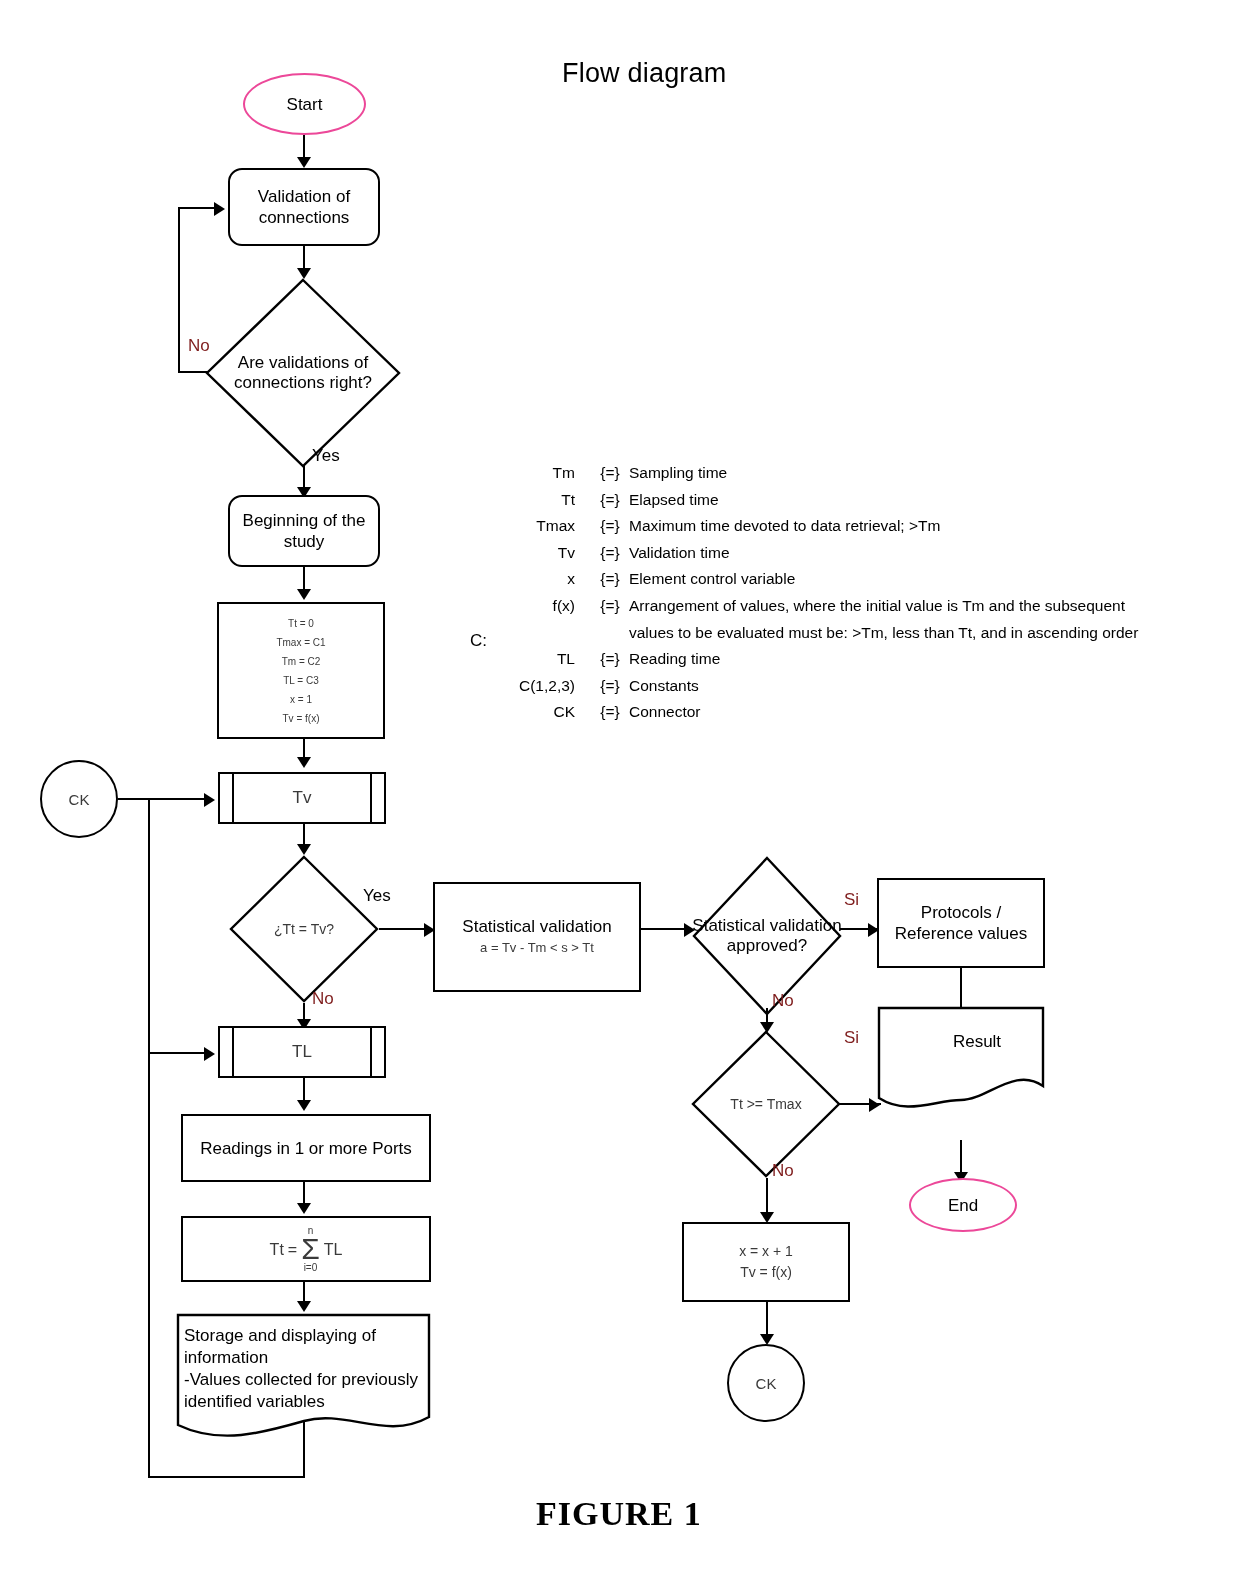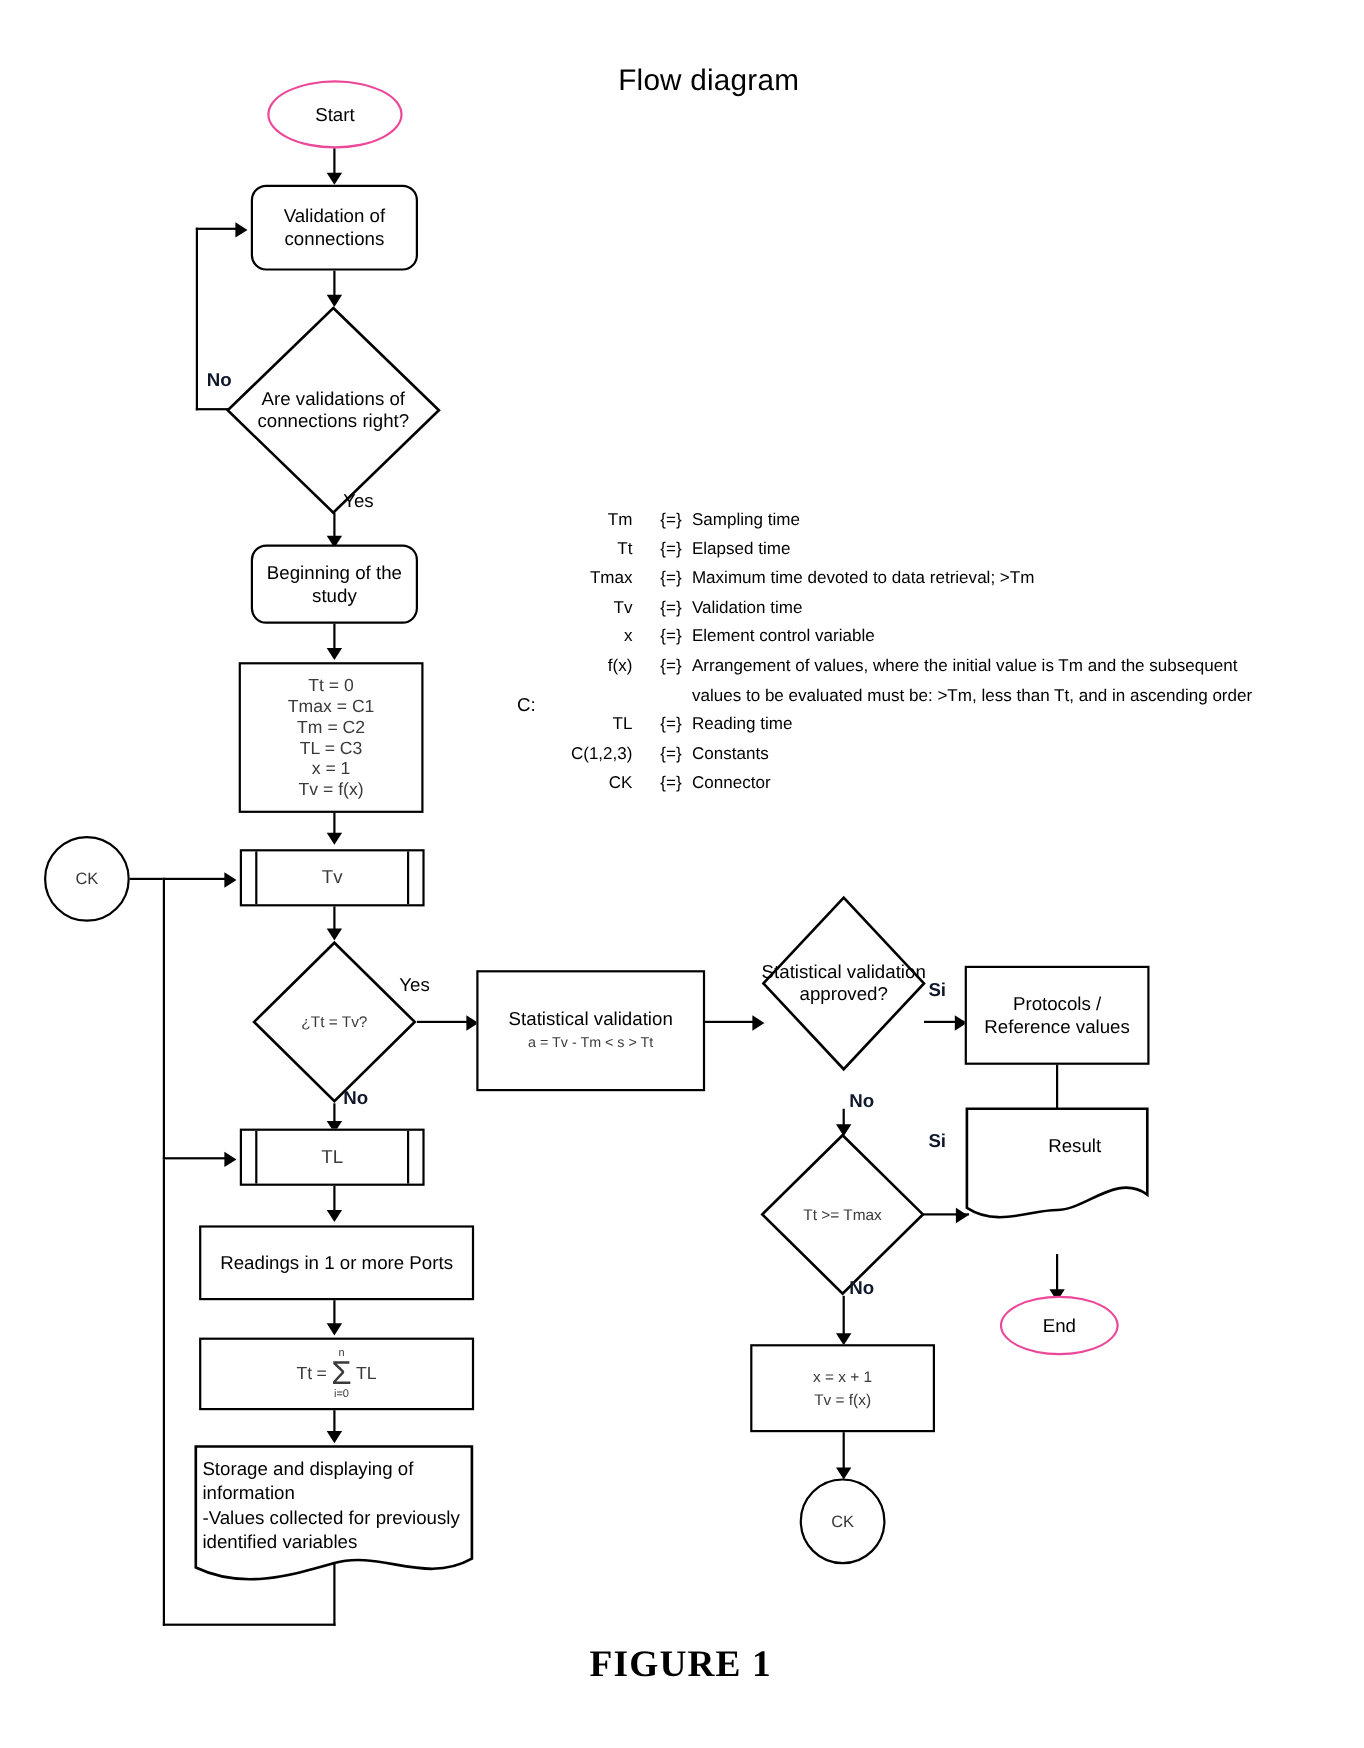--- a/index.html
+++ b/index.html
@@ -74,21 +74,21 @@
 
   
   .ln{position:absolute;background:#000;}
   .lh{height:2px;}
   .lv{width:2px;}
   .arw{position:absolute;width:0;height:0;}
   .arw.down{border-left:7px solid transparent;border-right:7px solid transparent;border-top:11px solid #000;}
   .arw.right{border-top:7px solid transparent;border-bottom:7px solid transparent;border-left:11px solid #000;}
 
   .edgelbl{position:absolute;font-size:17px;white-space:nowrap;}
-  .edgelbl.faint{color:#0f172a;font-weight:bold;}
+  .edgelbl.faint{color:#7f1d1d;}
   .sigma{font-size:30px;line-height:26px;display:inline-block;vertical-align:middle;}
   .formula{font-size:16px;white-space:nowrap;display:flex;align-items:center;justify-content:center;gap:4px;}
   .stk{display:inline-flex;flex-direction:column;align-items:center;justify-content:center;line-height:11px;font-size:10px;}
 </style>
 </head>
 <body>
 
 <div id="stage">
 
   <div class="ttl" style="left:562px;top:58px;">Flow diagram</div>
@@ -174,21 +174,21 @@
   <div class="ln lv" style="left:303px;top:466px;height:28px;"></div>
   <div class="arw down" style="left:297px;top:487px;"></div>
 
   <div class="node round" style="left:228px;top:495px;width:152px;height:72px;">
     <span class="inner">Beginning of the study</span>
   </div>
   <div class="ln lv" style="left:303px;top:567px;height:30px;"></div>
   <div class="arw down" style="left:297px;top:589px;"></div>
 
   <div class="node rect" style="left:217px;top:602px;width:168px;height:137px;">
-    <div class="inner" style="font-size:16px;line-height:19px;color:#3a3a3a;">
+    <div class="inner" style="font-size:10px;line-height:19px;color:#3a3a3a;">
       <div>Tt = 0</div>
       <div>Tmax = C1</div>
       <div>Tm = C2</div>
       <div>TL = C3</div>
       <div>x = 1</div>
       <div>Tv = f(x)</div>
     </div>
   </div>
   <div class="ln lv" style="left:303px;top:739px;height:26px;"></div>
   <div class="arw down" style="left:297px;top:757px;"></div>
@@ -270,21 +270,21 @@
 
   <div class="node rect" style="left:433px;top:882px;width:208px;height:110px;">
     <div class="inner">
       <div>Statistical validation</div>
       <div style="font-size:13px;color:#3a3a3a;margin-top:0;">a = Tv - Tm &lt; s &gt; Tt</div>
     </div>
   </div>
   <div class="ln lh" style="left:641px;top:928px;width:48px;"></div>
   <div class="arw right" style="left:684px;top:923px;"></div>
 
-  <div class="diamond" style="left:692px;top:814px;width:150px;height:160px;">
+  <div class="diamond" style="left:692px;top:856px;width:150px;height:160px;">
     <svg viewBox="0 0 150 160" preserveAspectRatio="none" width="150" height="160" aria-hidden="true">
       <polygon points="75,2 148,80 75,158 2,80" fill="#ffffff" stroke="#000000" stroke-width="2.4"></polygon>
     </svg>
     <div class="dtext">Statistical validation approved?</div>
   </div>
 
   <div class="edgelbl faint" style="left:844px;top:890px;">Si</div>
   <div class="ln lh" style="left:840px;top:928px;width:40px;"></div>
   <div class="arw right" style="left:868px;top:923px;"></div>
 

